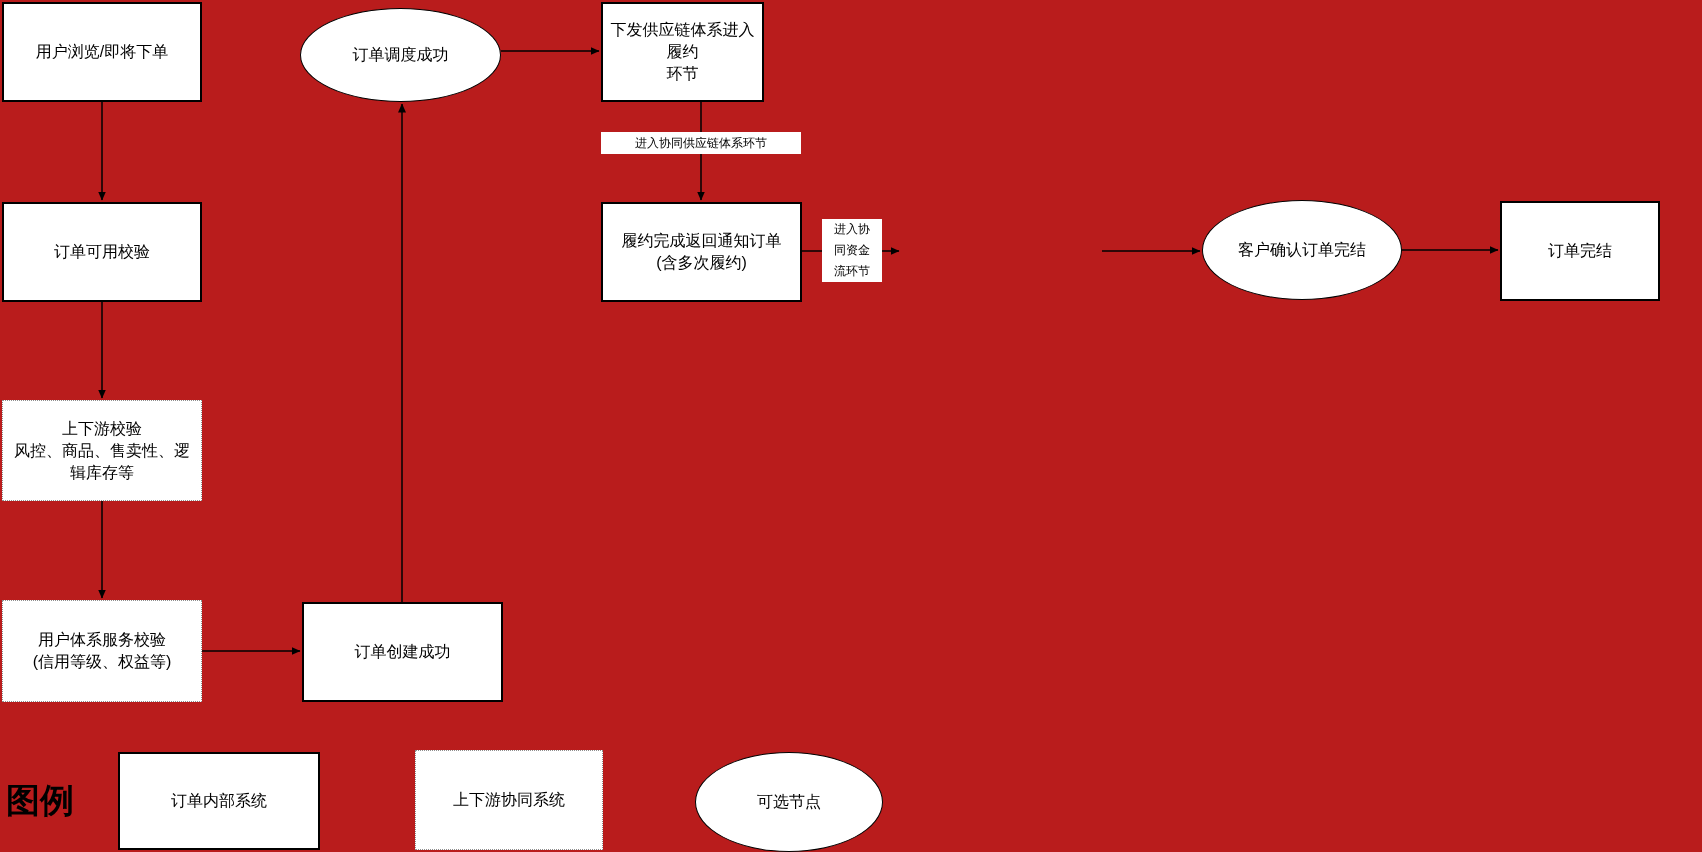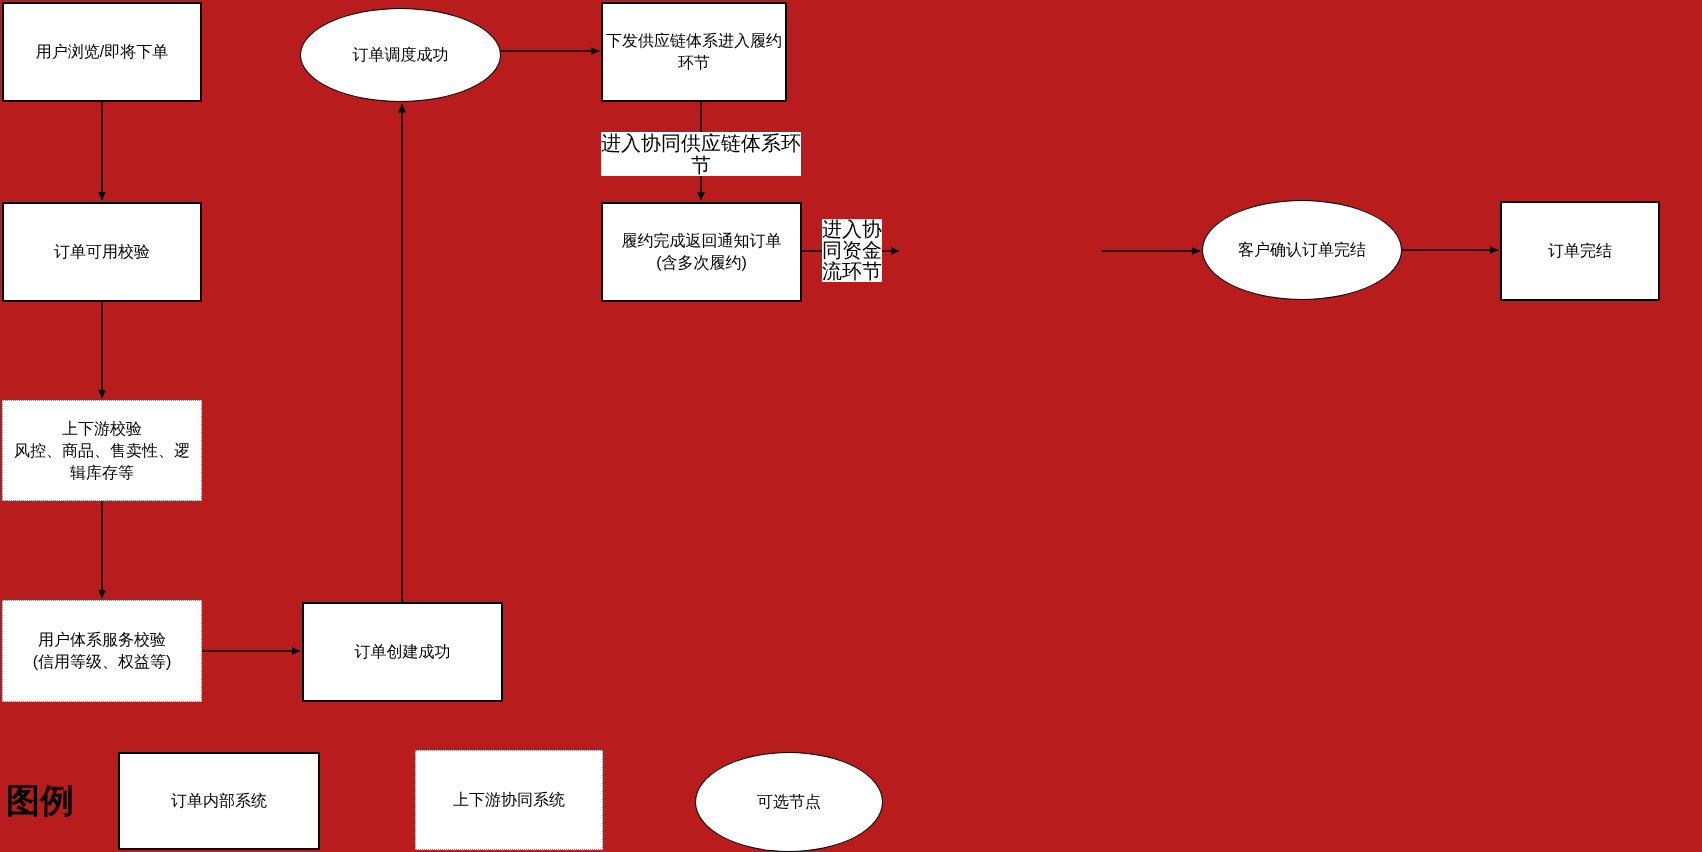--- a/index.html
+++ b/index.html
@@ -37,41 +37,41 @@
   .node.solid  { border: 2px solid #000000; }
   .node.dotted { border: 1.5px dotted #8f8f8f; }
   .node.ellipse {
     border: 1.5px solid #000000;
     border-radius: 50%;
   }
   .edge-label {
     position: absolute;
     background: #ffffff;
     color: #000000;
-    font-size: 20px;
+    font-size: 12px;
     text-align: center;
     white-space: pre-line;
   }
   #legend-title {
     position: absolute;
     left: 6px;
     top: 781px;
     font-size: 34px;
     font-weight: 700;
     line-height: 38px;
     color: #000000;
   }
   
   #n-user-browse     { left: 2px;    top: 2px;   width: 200px; height: 100px; }
   #n-order-check     { left: 2px;    top: 202px; width: 200px; height: 100px; }
   #n-updown-check    { left: 2px;    top: 400px; width: 200px; height: 101px; }
   #n-user-service    { left: 2px;    top: 600px; width: 200px; height: 102px; }
   #n-order-created   { left: 302px;  top: 602px; width: 201px; height: 100px; }
   #n-order-scheduled { left: 300px;  top: 8px;   width: 201px; height: 94px;  }
-  #n-supply-chain    { left: 601px;  top: 2px;   width: 186px; height: 100px; }
+  #n-supply-chain    { left: 601px;  top: 2px;   width: 163px; height: 100px; }
   #n-fulfill-done    { left: 601px;  top: 202px; width: 201px; height: 100px; }
   #n-pay-done        { left: 901px;  top: 202px; width: 201px; height: 100px; }
   #n-customer-confirm{ left: 1202px; top: 200px; width: 200px; height: 100px; }
   #n-order-complete  { left: 1500px; top: 201px; width: 160px; height: 100px; }
   
   #el-supply-coop { left: 601px; top: 132px; width: 200px; line-height: 22px; }
   #el-fund-flow   { left: 822px; top: 219px; width: 60px;  line-height: 21px; }
   
   #lg-internal { left: 118px; top: 752px; width: 202px; height: 98px;  }
   #lg-updown   { left: 415px; top: 750px; width: 188px; height: 100px; }

